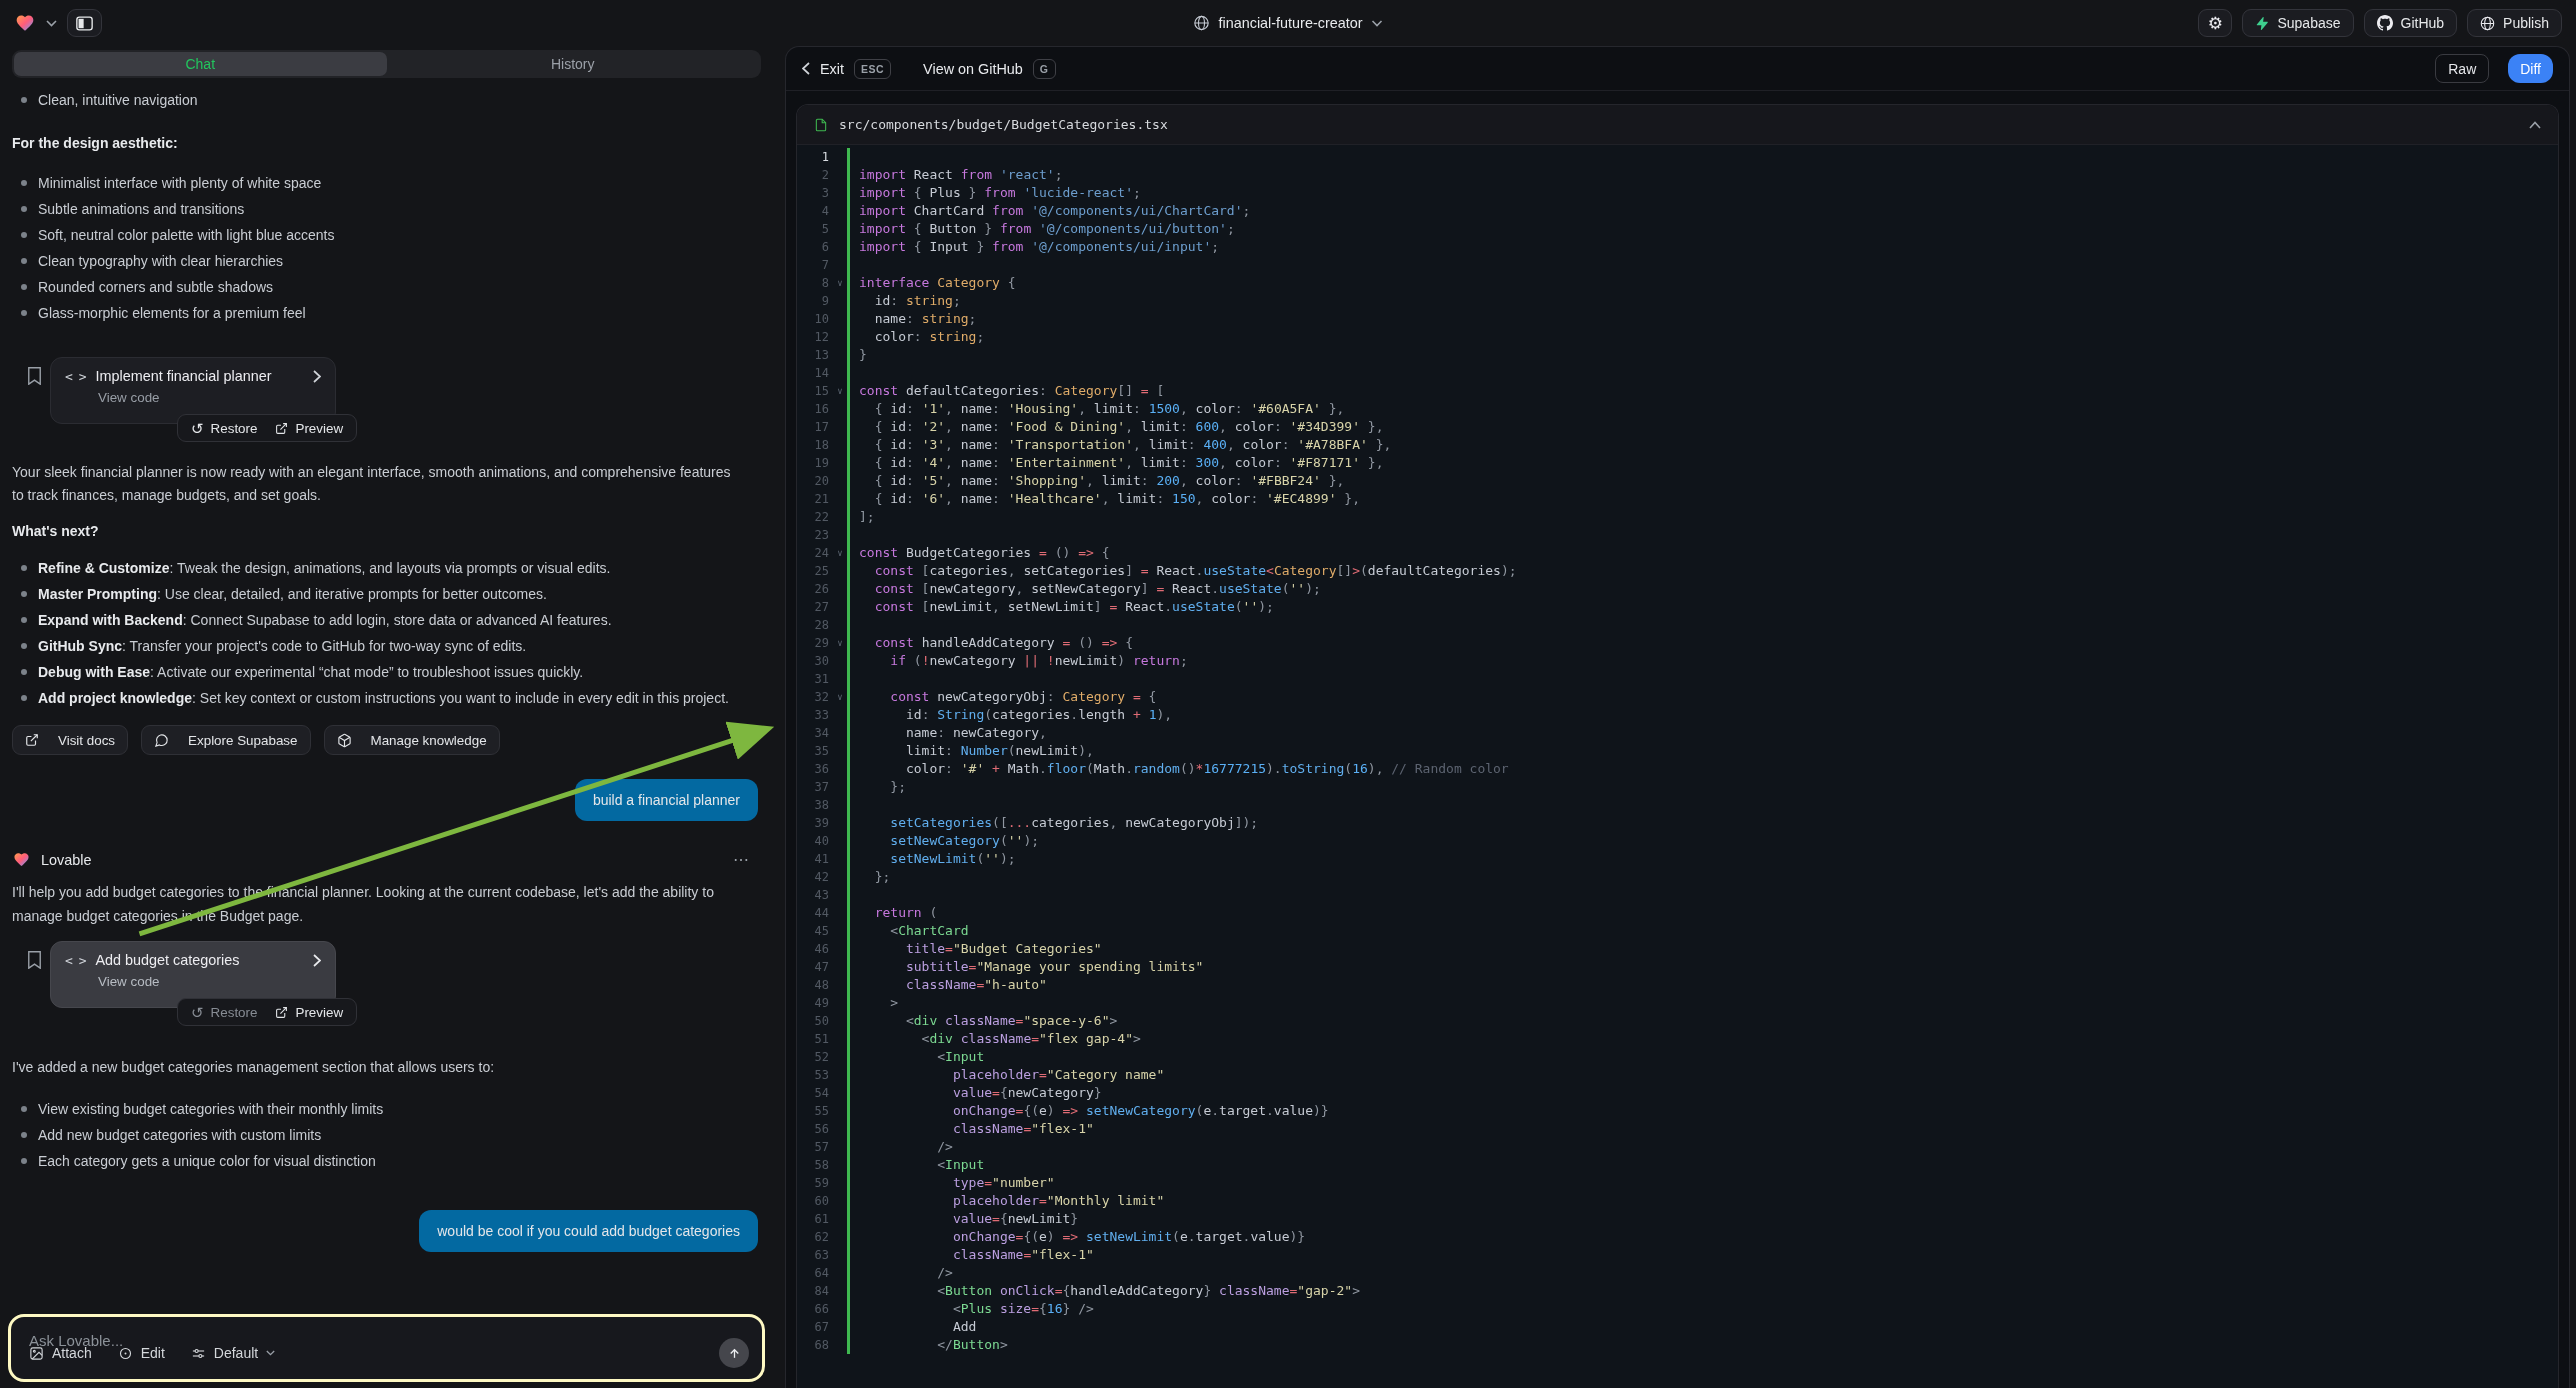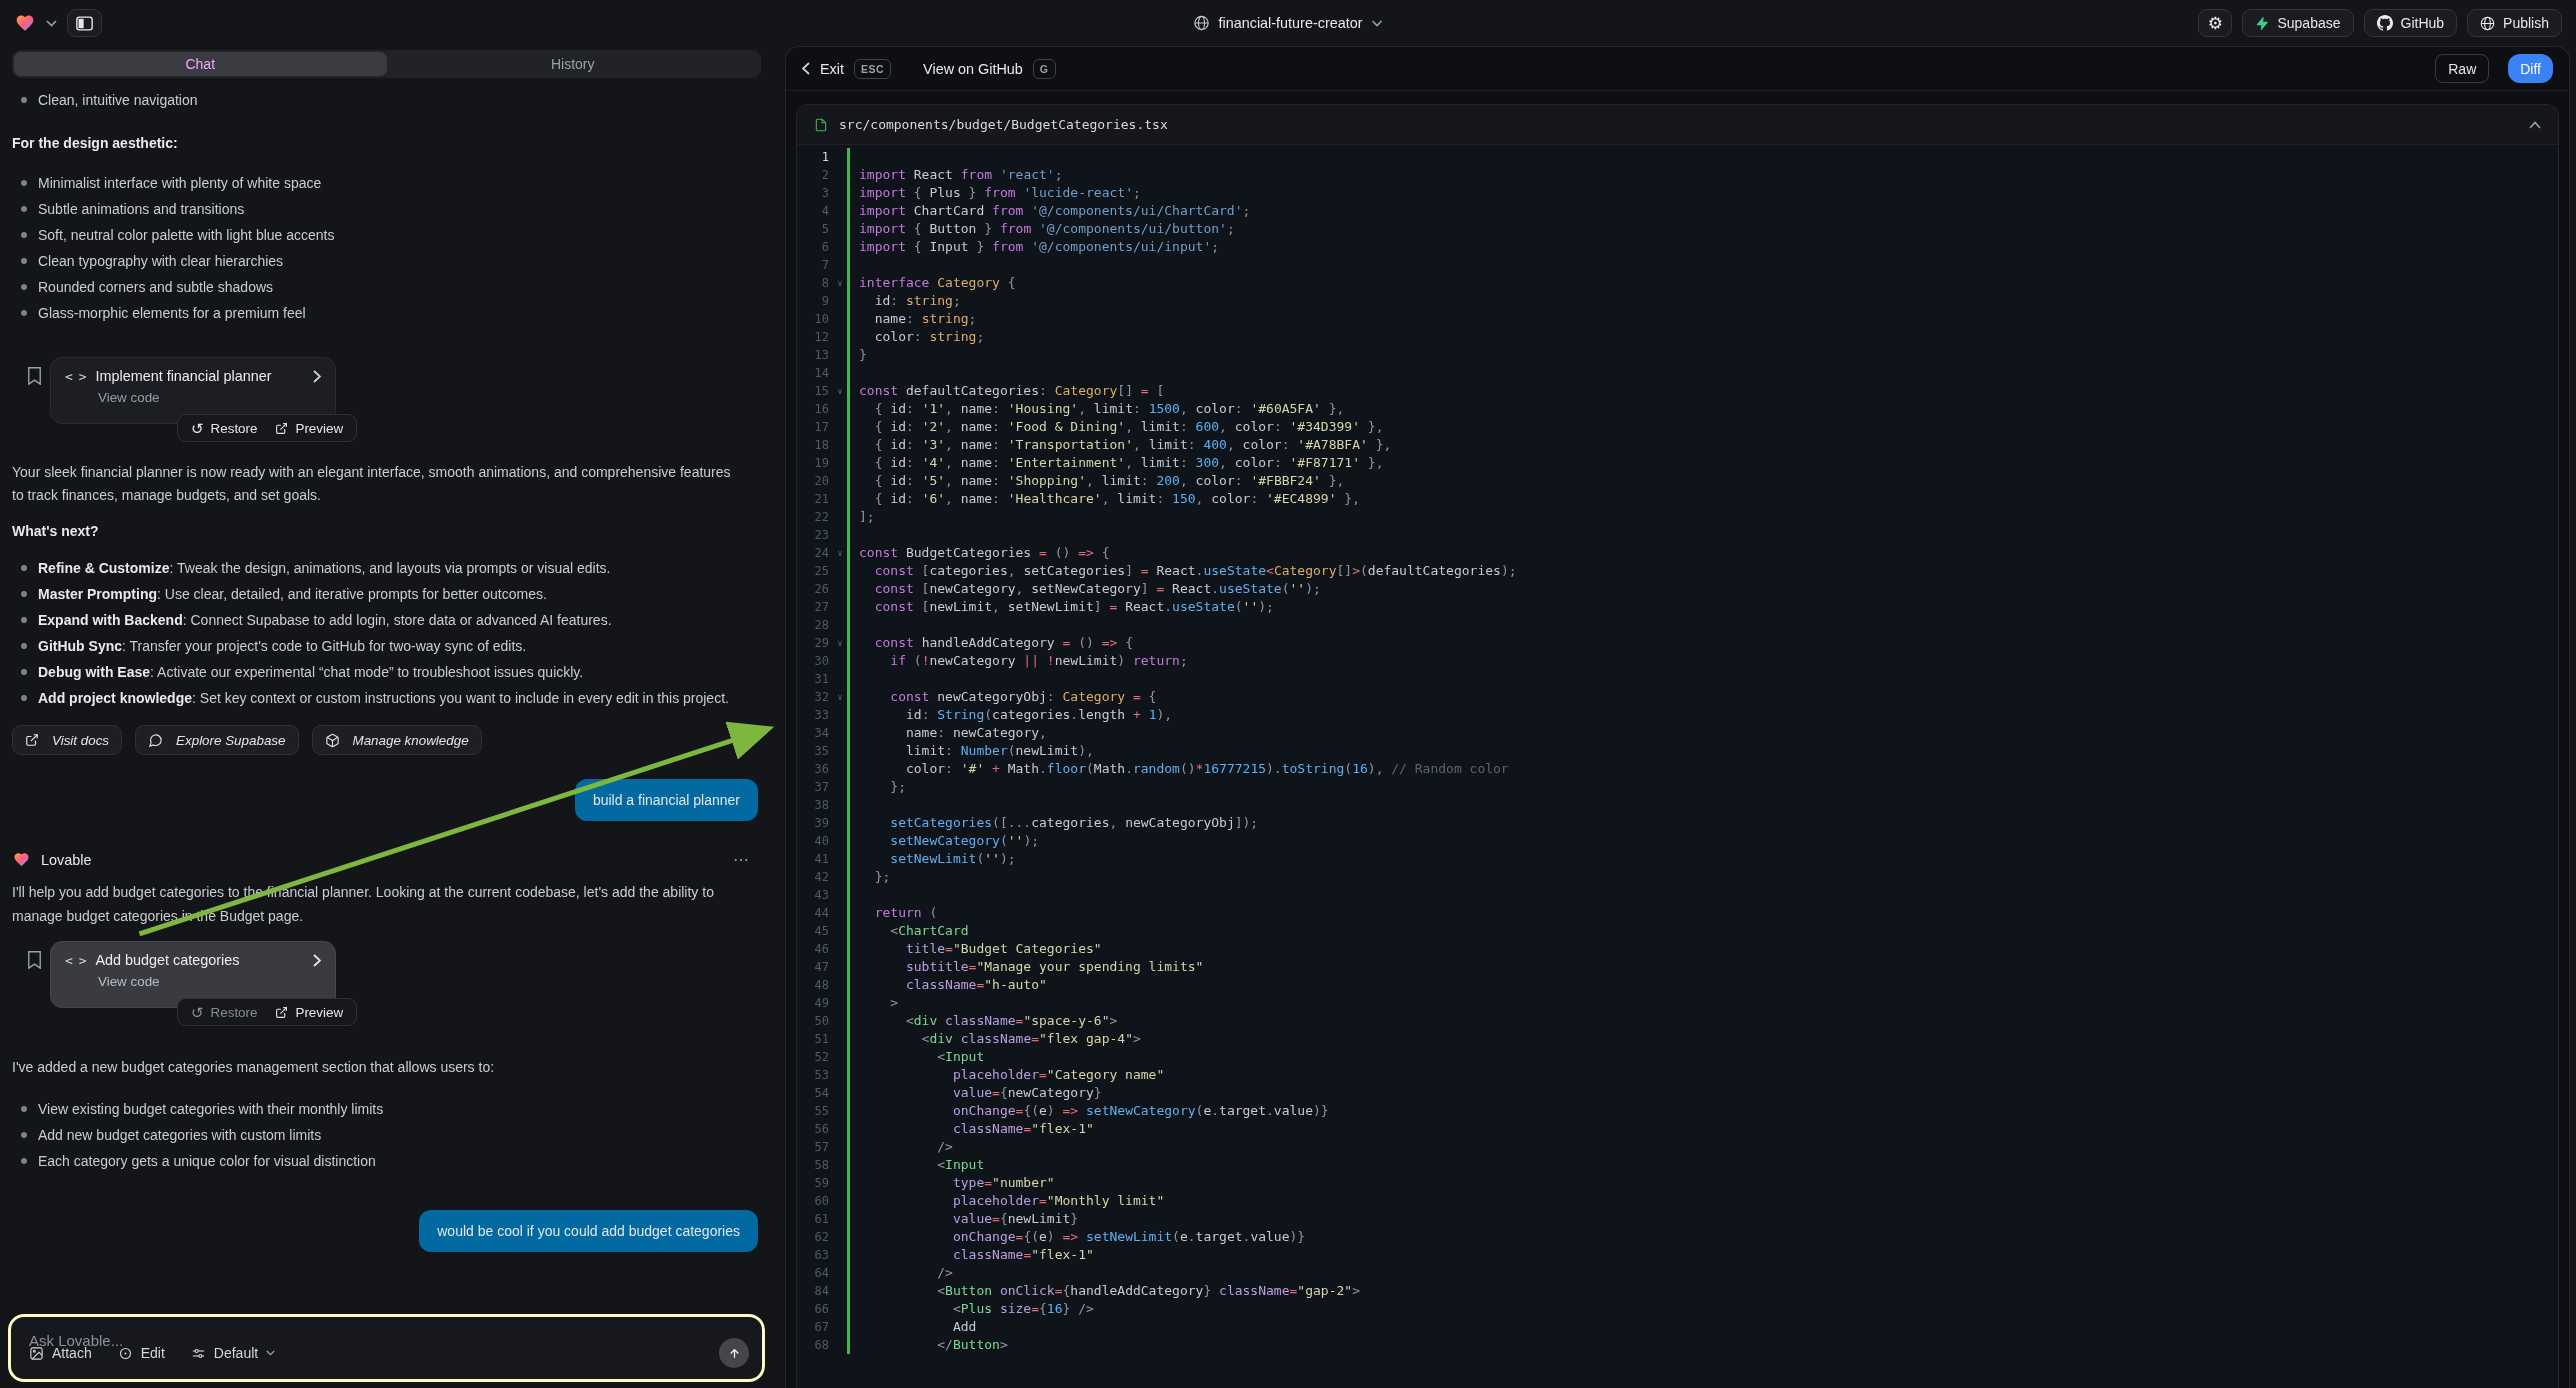--- a/index.html
+++ b/index.html
@@ -12,21 +12,21 @@
   .tb-left, .tb-right { display:flex; align-items:center; gap:10px; }
   .tb-center { position:absolute; left:50%; top:0; height:46px; transform:translateX(-50%); display:flex; align-items:center; gap:9px; color:#e8eaed; font-size:14.4px; }
   .iconbtn { height:28px; min-width:34px; padding:0 8px; display:flex; align-items:center; justify-content:center; background:#1b1c21; border:1px solid #33343b; border-radius:9px; color:#e6e8ea; cursor:pointer; }
   .tb-btn { height:28px; display:flex; align-items:center; gap:8px; padding:0 12px; background:#1b1c21; border:1px solid #33343b; border-radius:9px; color:#e6e8ea; font-size:14px; }
   .chev { color:#9aa0a8; }
 
   
   .chat { position:absolute; left:0; top:46px; width:775px; bottom:0; padding:0 14px 0 12px; display:flex; flex-direction:column; overflow:hidden; }
   .tabs { margin-top:4px; height:28px; background:#222327; border-radius:9px; display:flex; padding:2px; flex:0 0 auto; }
   .tab { flex:1; display:flex; align-items:center; justify-content:center; font-size:14px; color:#9ba0a8; border-radius:7px; cursor:pointer; }
-  .tab.active { background:#3b3c42; color:#f0abfc; }
+  .tab.active { background:#3b3c42; color:#22c55e; }
 
   .msgflow { position:relative; flex:1; }
   .bullet-row { display:flex; gap:11px; align-items:flex-start; font-size:14px; line-height:26px; color:#c9cdd3; }
   .bullet-row .dot { width:6px; height:6px; border-radius:50%; background:#7c828a; margin-top:10px; flex:0 0 auto; margin-left:9px; }
   .heading { font-size:14px; font-weight:bold; color:#e8eaed; }
   .para { font-size:14px; line-height:23px; color:#c9cdd3; max-width:732px; }
   .nb b { color:#e8eaed; }
 
   .first-bullet { margin-top:9px; }
   .h-design { margin-top:22px; }
@@ -44,21 +44,21 @@
   .vc-sub { margin:6px 0 0 33px; font-size:13.4px; color:#989ea6; }
   .vercard.selected .vc-sub { color:#b7bcc3; }
   .pillbar { position:absolute; left:165px; top:57px; height:28px; display:flex; align-items:center; background:#17181c; border:1px solid #303137; border-radius:9px; padding:0 4px; }
   .pill-btn { display:flex; align-items:center; gap:7px; padding:0 9px; font-size:13.4px; color:#e4e6e9; cursor:pointer; height:100%; }
   .pill-btn.dim { color:#878c94; }
   .restore-glyph { font-size:15px; line-height:1; }
 
   .p-ready { margin-top:16px; }
   .h-next { margin-top:16px; }
   .actions { margin-top:14px; display:flex; gap:13px; flex:0 0 auto; }
-  .action-btn { height:30px; display:flex; align-items:center; gap:13px; padding:0 12px; background:#1e1f24; border:1px solid #2f3036; border-radius:9px; font-size:13.4px; color:#e4e6e9; cursor:pointer;font-style:italic; }
+  .action-btn { height:30px; display:flex; align-items:center; gap:19px; padding:0 12px; background:#1e1f24; border:1px solid #2f3036; border-radius:9px; font-size:13.4px; color:#e4e6e9; cursor:pointer; }
 
   .chip { align-self:flex-end; background:#0369a1; border-radius:12px; padding:13px 18px; font-size:14px; color:#e4e6e9; }
   .chip1 { margin-top:24px; margin-right:3px; }
   .chip2 { margin-top:36px; margin-right:3px;text-align:right; }
 
   .lov-row { margin-top:29px; display:flex; align-items:center; gap:10px; }
   .lov-name { font-size:14.4px; color:#e8eaed; }
   .lov-more { margin-left:auto; margin-right:10px; color:#9aa0a8; font-size:16px; letter-spacing:2px; cursor:pointer; }
   .p-msg { margin-top:11px; line-height:24px; max-width:742px; }
   .card2-wrap { margin-top:13px; }

